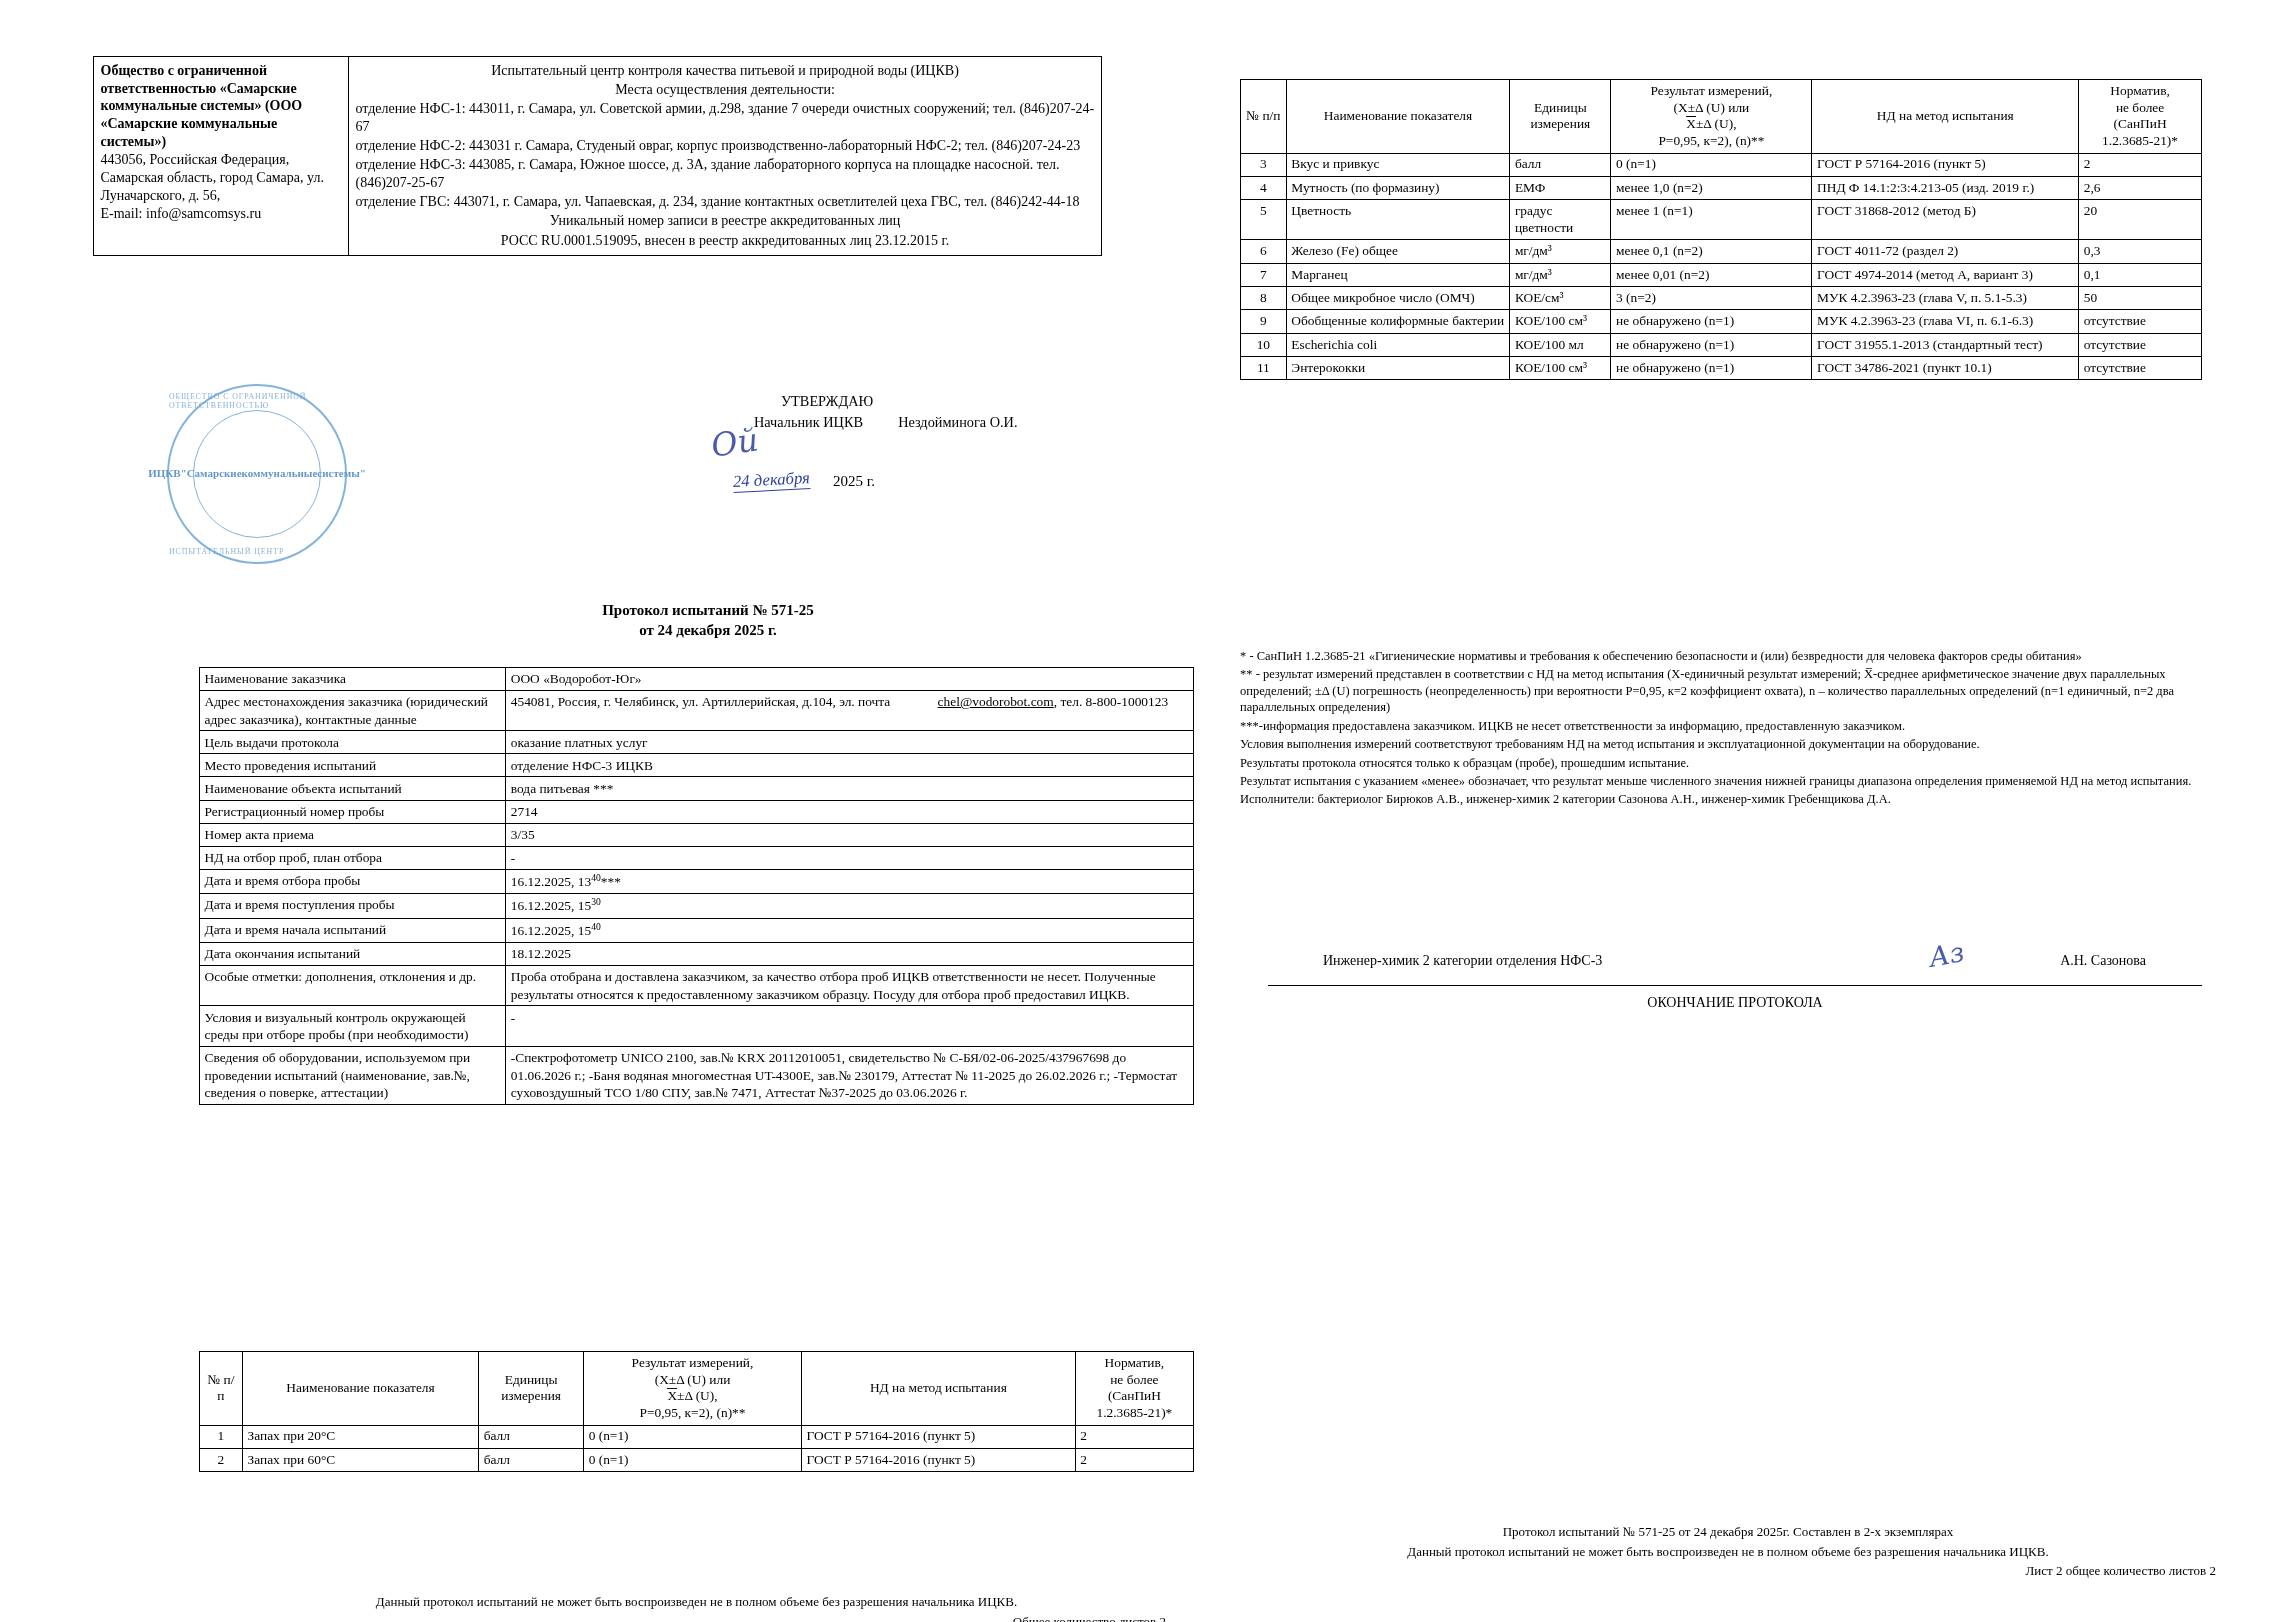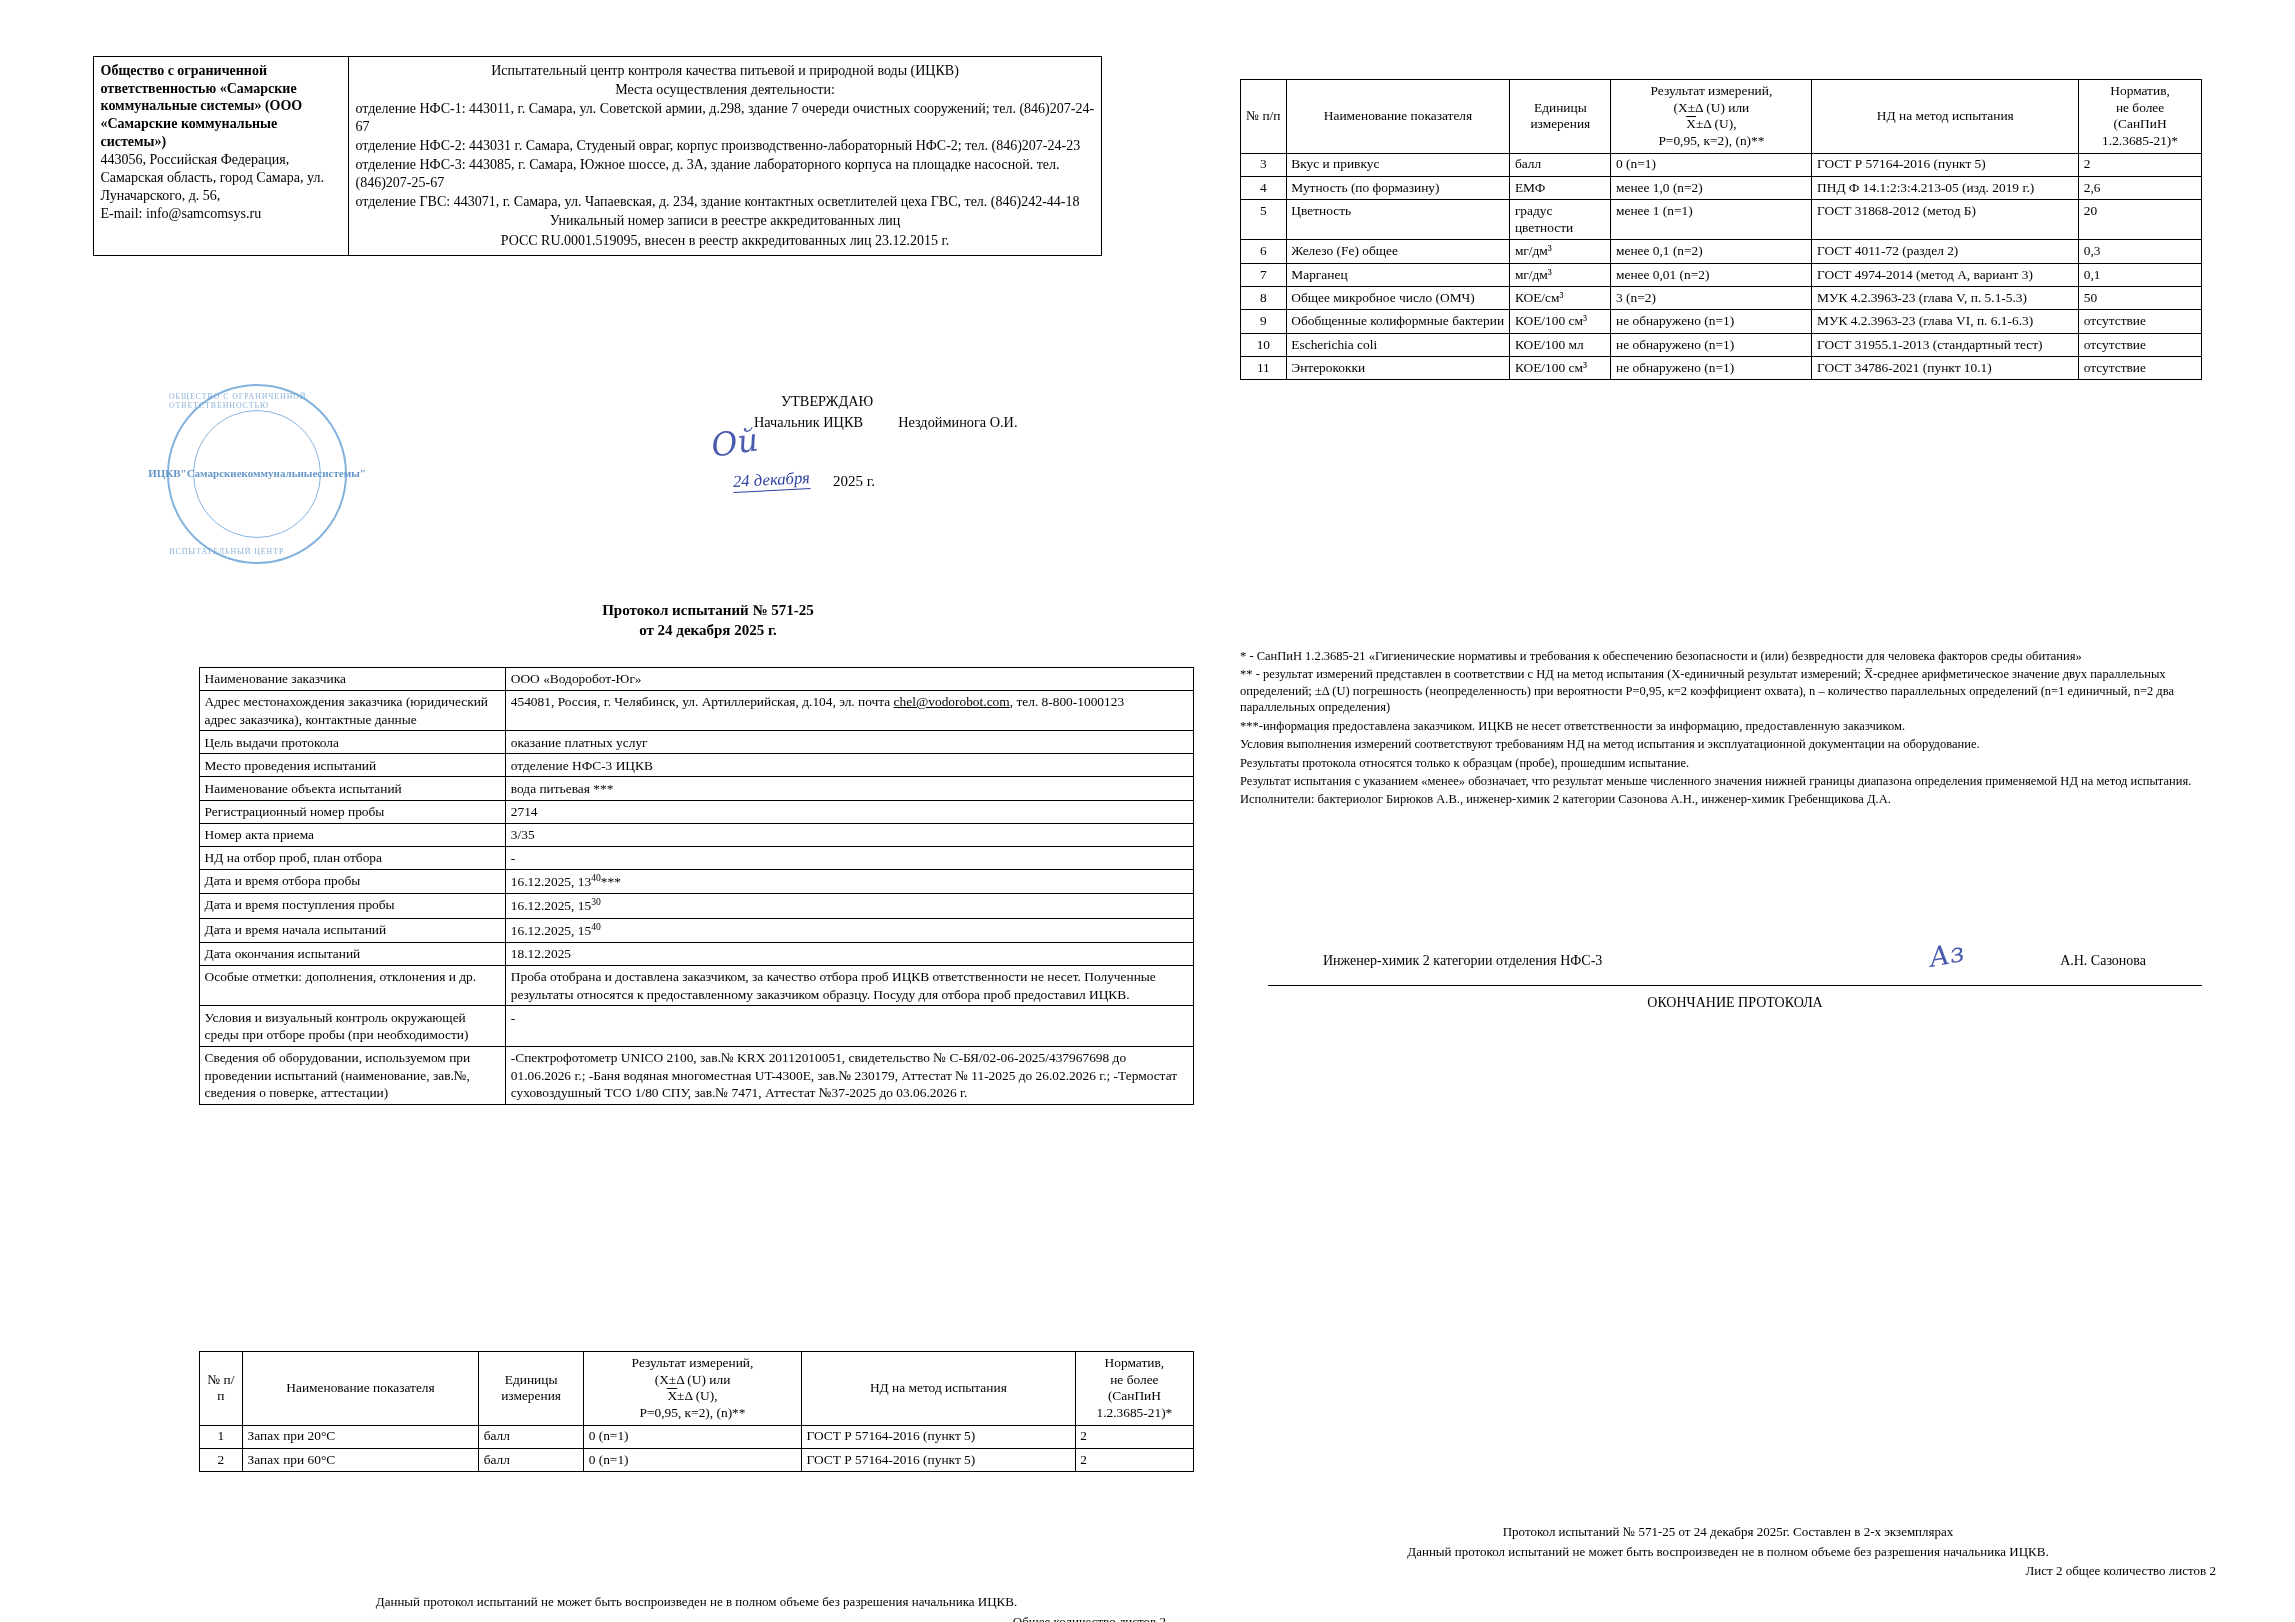--- a/index.html
+++ b/index.html
@@ -63,21 +63,21 @@
     transform:rotate(-3deg);
     border-bottom:0.9px solid #2b3fa0;
   }
 
   .prot-title { position:absolute; left:407px; top:544px; width:416px; text-align:center; font-size:15px; font-weight:bold; line-height:1.35;}
 
   
   .info-table { position:absolute; left:106px; top:611px; border-collapse:collapse; width:995px; font-size:13.4px; }
   .info-table td { border:0.9px solid #000; padding:2.3px 4.6px; vertical-align:top; line-height:1.3; }
   .info-table td.k { width:296px; }
-  .u { text-decoration:underline; }
+  .u { text-decoration:underline;margin-left:44px; }
   .sup { vertical-align:super; font-size:.72em; }
 
   
   .res-table { border-collapse:collapse; font-size:13.4px; }
   .res-table td, .res-table th { border:0.9px solid #000; padding:2.8px 4.6px; vertical-align:top; line-height:1.25; text-align:left; font-weight:normal;}
   .res-table thead td { text-align:center; vertical-align:middle; line-height:1.25;}
   .ov { border-top:0.5px solid #000; display:inline-block; line-height:1.1;}
 
   .bottom-tab { position:absolute; left:106px; top:1295px; width:995px; }
   .bt td.n  { width:32px; text-align:center;}

